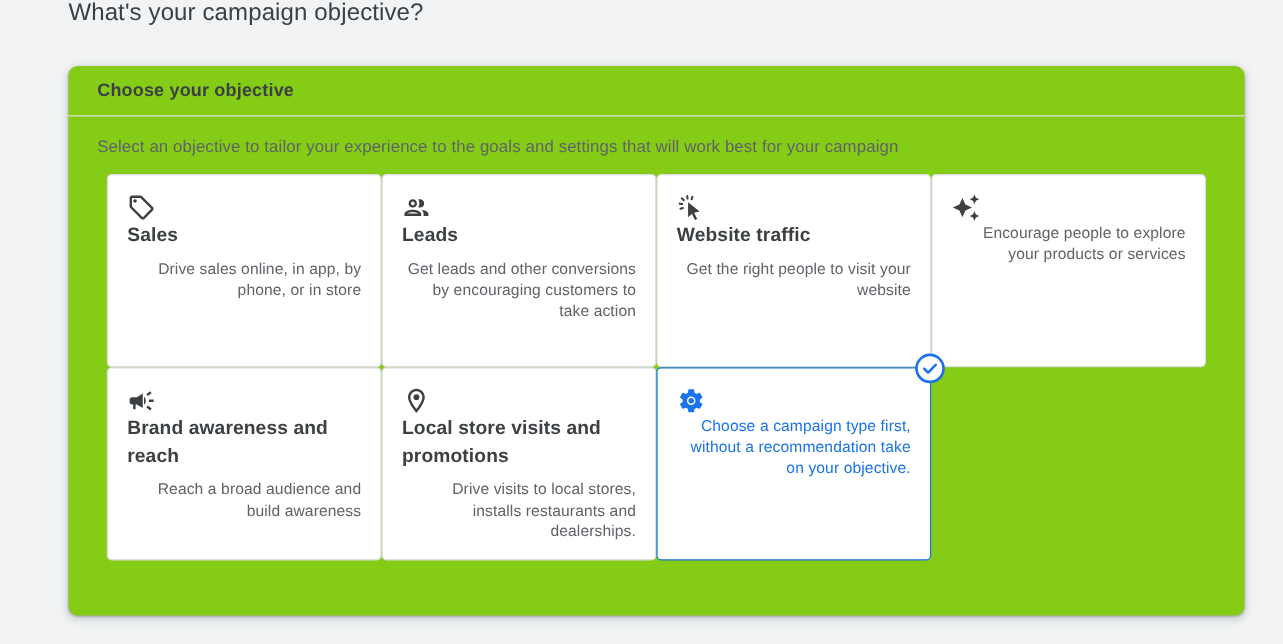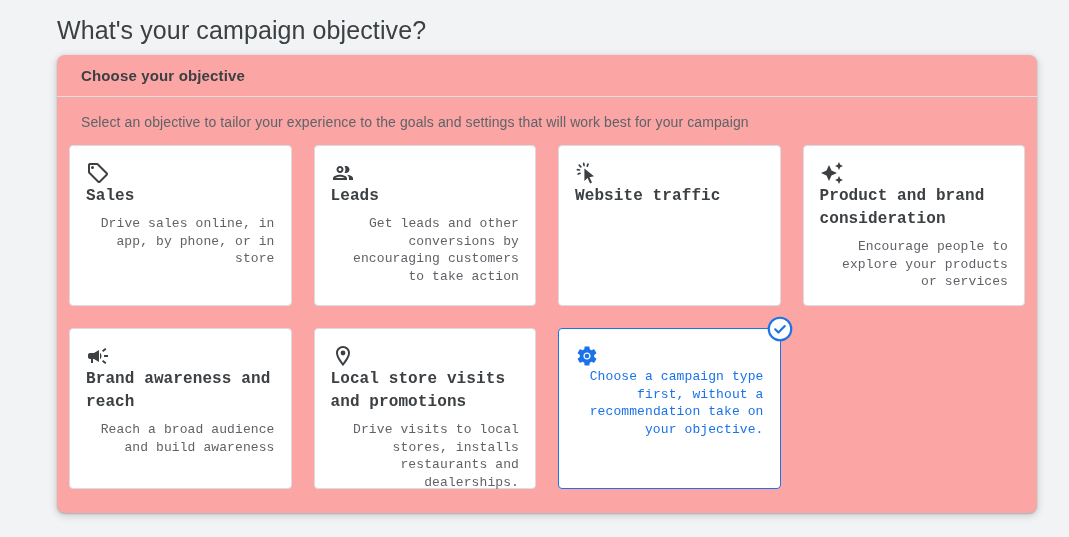--- a/index.html
+++ b/index.html
@@ -6,31 +6,31 @@
   html, body { width: 1069px; height: 537px; }
   body {
     background: #f1f3f4;
     font-family: "Liberation Sans", "DejaVu Sans", sans-serif;
     position: relative;
     overflow: hidden;
     -webkit-font-smoothing: antialiased;
   }
   .page-title {
     position: absolute;
-    left: 57px; top: 16px;
-    font-size: 25px;
+    left: 57px; top: 0;
+    font-size: 20px;
     font-weight: 400;
     color: #3c4043;
     letter-spacing: .1px;
   }
   .panel {
     position: absolute;
     left: 57px; top: 55px;
     width: 980px; height: 458px;
-    background: #fca5a5;
+    background: #84cc16;
     border-radius: 8px;
     box-shadow: 0 1px 2px 0 rgba(60,64,67,.30), 0 2px 6px 2px rgba(60,64,67,.15);
   }
   .panel-header {
     height: 42px;
     display: flex;
     align-items: center;
     padding: 0 24px;
     border-bottom: 1px solid #e0e0e0;
   }
@@ -40,25 +40,23 @@
     color: #3c4043;
     letter-spacing: .15px;
   }
   .panel-subtitle {
     padding: 17px 24px 15px 24px;
     font-size: 14px;
     color: #5f6368;
     letter-spacing: .1px;
   }
   .grid {
-    padding: 0 12px;
+    padding: 0 32px;
     display: grid;
     grid-template-columns: repeat(4, 1fr);
-    gap: 22px;
-    font-family: Liberation Mono, monospace;
   }
   .card {
     position: relative;
     height: 161px;
     background: #fff;
     border: 1px solid #dadce0;
     border-radius: 4px;
     padding: 15px 16px;
     cursor: pointer;
   }
@@ -135,29 +133,29 @@
               <g stroke="currentColor" stroke-width="1.7" stroke-linecap="round" fill="none">
                 <line x1="4.2" y1="4.2" x2="5.8" y2="5.8"></line>
                 <line x1="8.7" y1="2.4" x2="9" y2="4.5"></line>
                 <line x1="2.4" y1="8.7" x2="4.5" y2="9"></line>
                 <line x1="13" y1="3.1" x2="12.3" y2="5.1"></line>
                 <line x1="3.1" y1="13" x2="5.1" y2="12.3"></line>
               </g>
             </svg>
   </span></span>
     <div class="card-title">Website traffic</div>
+    <div class="card-desc">Get the right people to visit your website</div>
   </div>
       <div class="card">
     
     <span class="icon-slot"><span>
     <svg viewBox="0 0 24 24">
               <path fill="currentColor" d="m19 9 1.25-2.75L23 5l-2.75-1.25L19 1l-1.25 2.75L15 5l2.75 1.25L19 9zm-7.5.5L9 4 6.5 9.5 1 12l5.5 2.5L9 20l2.5-5.5L17 12l-5.5-2.5zM19 15l-1.25 2.75L15 19l2.75 1.25L19 23l1.25-2.75L23 19l-2.75-1.25L19 15z"></path>
             </svg>
   </span></span>
-    <div class="card-title">Product and brand consideration</div>
     <div class="card-desc">Encourage people to explore your products or services</div>
   </div>
       <div class="card">
     
     <span class="icon-slot"><span>
     <svg viewBox="0 0 24 24">
               <path fill="currentColor" d="M18 11v2h4v-2h-4zm-2 6.61c.96.71 2.21 1.65 3.2 2.39.4-.53.8-1.07 1.2-1.6-.99-.74-2.24-1.68-3.2-2.4-.4.54-.8 1.08-1.2 1.61zM20.4 5.6c-.4-.53-.8-1.07-1.2-1.6-.99.74-2.24 1.68-3.2 2.4.4.53.8 1.07 1.2 1.6.96-.72 2.21-1.65 3.2-2.4zM4 9c-1.1 0-2 .9-2 2v2c0 1.1.9 2 2 2h1v4h2v-4h1l5 3V6L8 9H4zm11.5 3c0-1.33-.58-2.53-1.5-3.35v6.69c.92-.81 1.5-2.01 1.5-3.34z"></path>
             </svg>
   </span></span>
     <div class="card-title">Brand awareness and reach</div>

